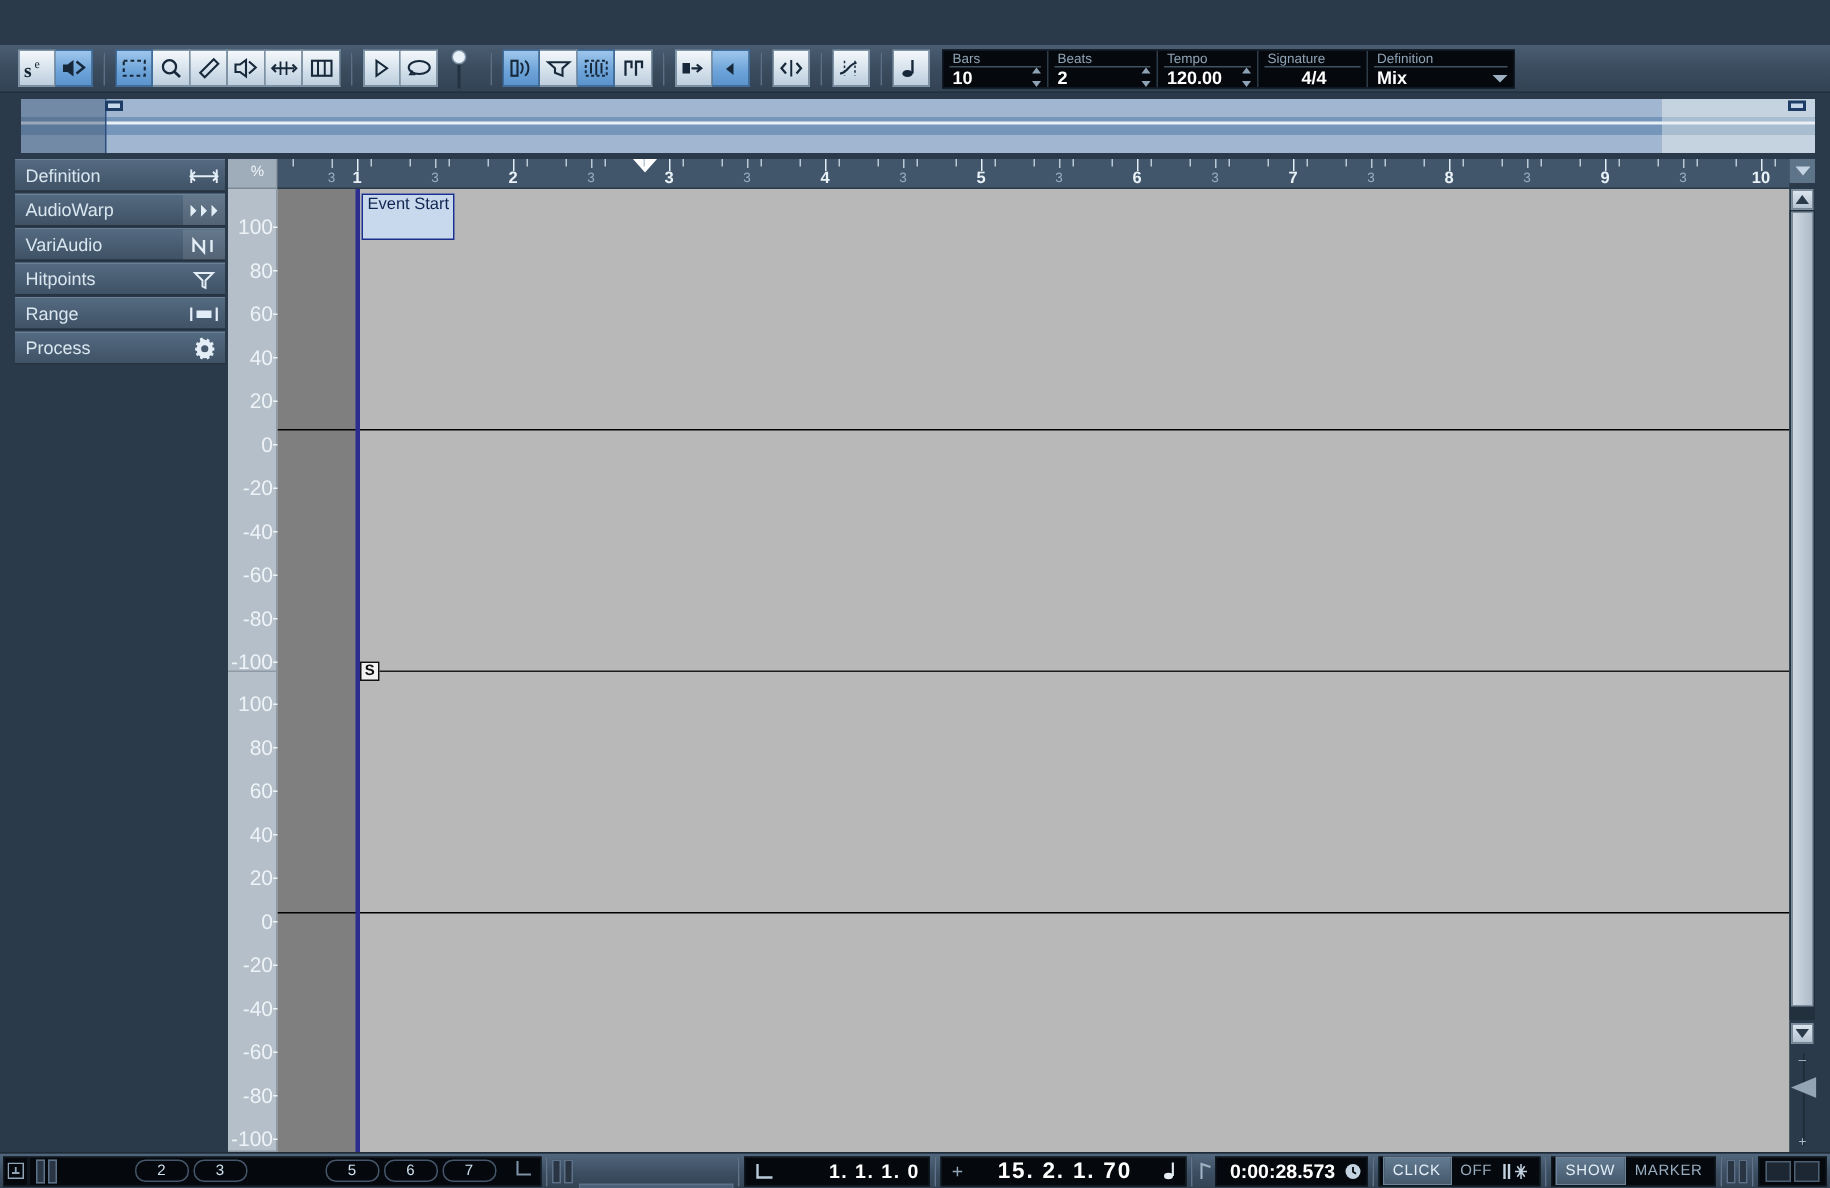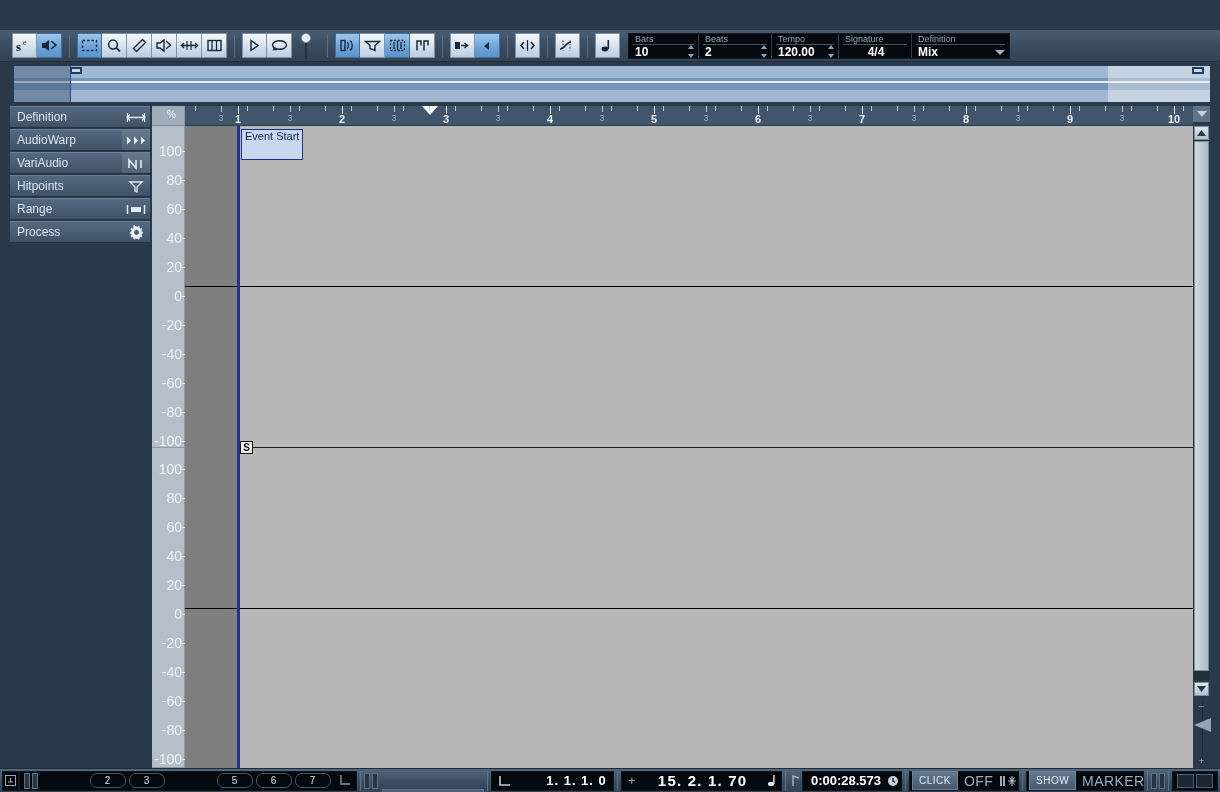--- a/index.html
+++ b/index.html
@@ -233,21 +233,21 @@
     width: 36px; height: 15px; border: 1px solid #46566a; border-radius: 7px;
     background: #05080c; color: #cfe0ee; font-size: 10px;
     display: flex; align-items: center; justify-content: center;
   }
   .tp-btn {
     height: 19px; padding: 0 6px; border: 1px solid #6d8297;
     background: linear-gradient(to bottom, #627a90, #46596d);
     color: #e3edf6; font-size: 10px; letter-spacing: .5px;
     display: flex; align-items: center;
   }
-  .tp-lab { font-size: 14px; color: #97acc0; padding: 0 6px; letter-spacing: .4px; }
+  .tp-lab { font-size: 10px; color: #97acc0; padding: 0 6px; letter-spacing: .4px; }
   .tp-val { font-size: 13px; font-weight: bold; color: #fff; padding: 0 6px;
             font-family: "Liberation Sans", sans-serif; white-space: nowrap; }
   .tp-sel { display: flex; align-items: center; height: 20px; padding: 0 4px;
             background: linear-gradient(to bottom, #4d6278, #3a4b5e);
             border: 1px solid #5d7289; gap: 0; margin-top: 36px; }
   .tp-sel .cdot { width: 9px; height: 9px; border-radius: 50%; background: #c0392b;
                   border: 1px solid #7c2318; }
   .tp-sel .ctxt { font-size: 11px; color: #dfeaf4; }
   .tp-sel .carr { width: 0; height: 0; border-left: 4px solid transparent;
                   border-right: 4px solid transparent; border-top: 4px solid #c3d3e1; }

